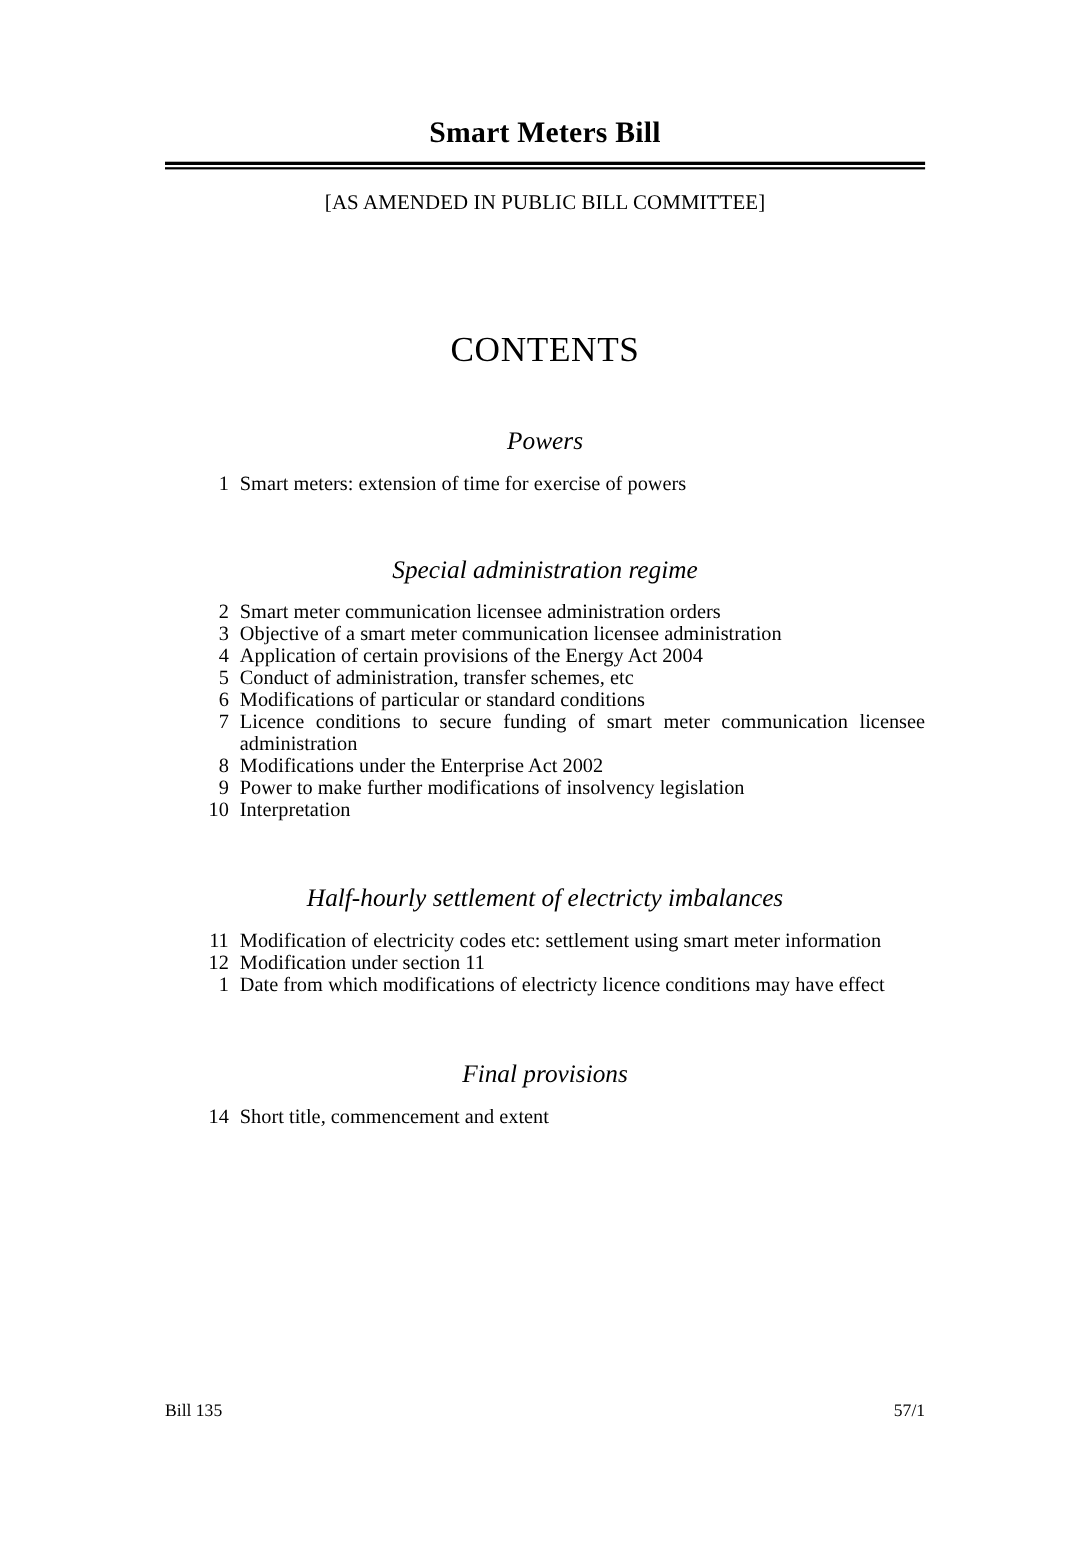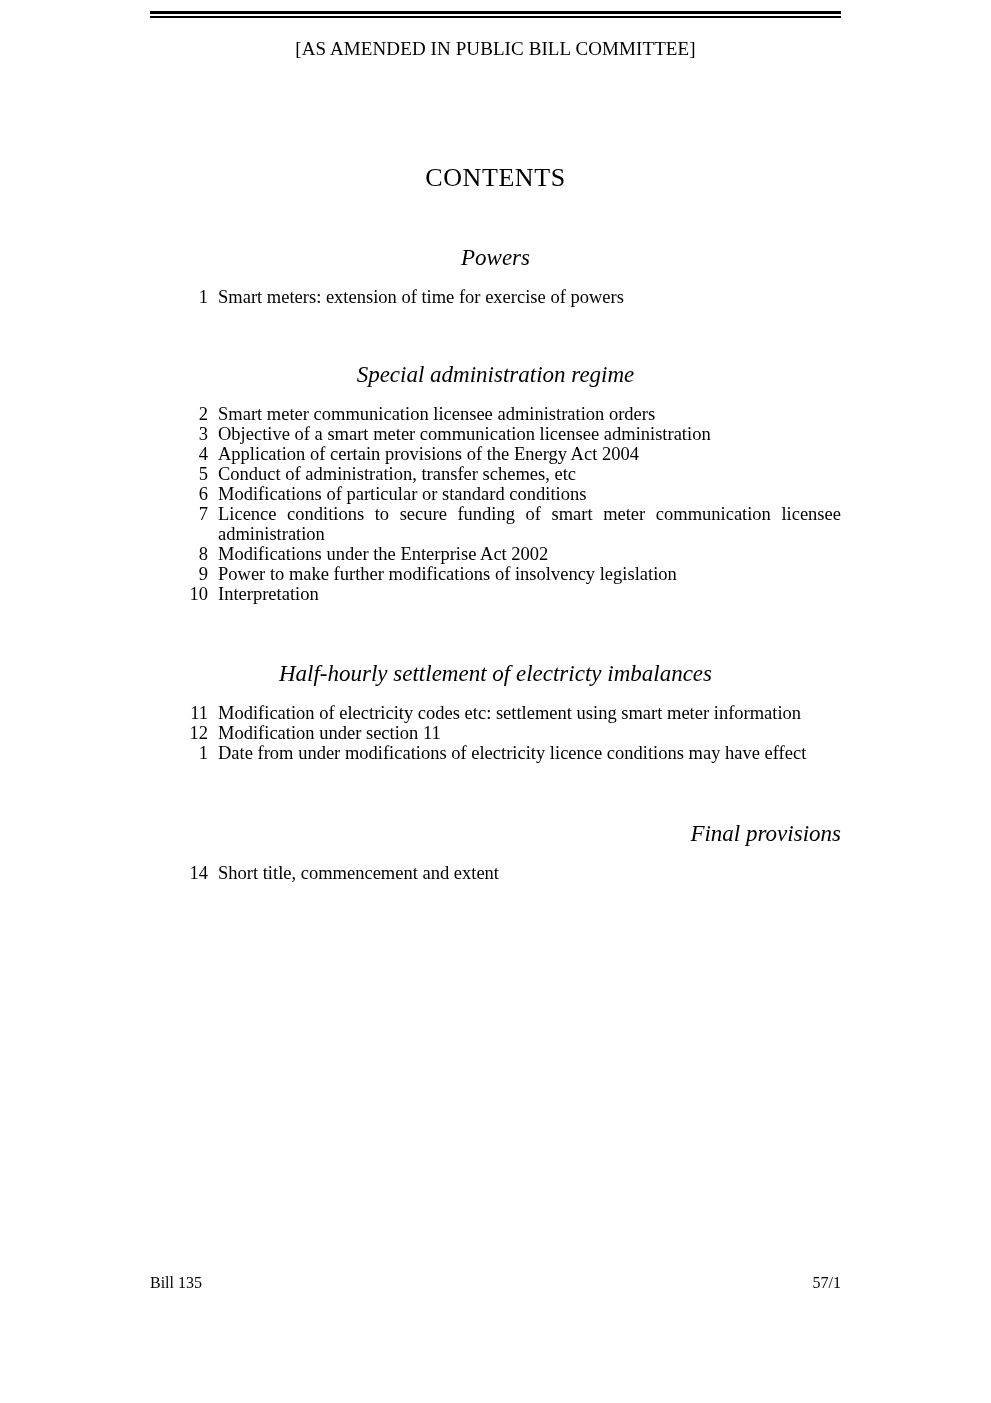--- a/index.html
+++ b/index.html
@@ -62,37 +62,37 @@
     padding-top: 20px;
     text-align: center;
     font-size: 19px;
     letter-spacing: 0.1px;
   }
 
   .contents-heading {
     margin: 0;
     padding-top: 103px;
     text-align: center;
-    font-size: 26px;
+    font-size: 32px;
     font-weight: normal;
     letter-spacing: 0.6px;
   }
 
   
   .section-heading {
     margin: 0;
     text-align: center;
     font-style: italic;
     font-size: 23px;
     font-weight: normal;
   }
   .sec-powers          { padding-top: 52px; }
   .sec-special         { padding-top: 55px; }
   .sec-halfhourly      { padding-top: 57px; }
-  .sec-final           { padding-top: 58px; text-align: right; }
+  .sec-final           { padding-top: 58px; }
 
   .entry-list {
     list-style: none;
     margin: 0;
     padding: 0;
   }
   .list-after-heading { padding-top: 16px; }
 
   .entry {
     position: relative;
@@ -127,20 +127,21 @@
     justify-content: space-between;
     font-size: 16px;
   }
 </style>
 </head>
 <body>
 
 <div class="page">
   <div class="content">
 
+    <h1 class="doc-title">Smart Meters Bill</h1>
 
     <div class="rule-group">
       <div class="rule-thick"></div>
       <div class="rule-gap"></div>
       <div class="rule-thin"></div>
     </div>
 
     <p class="doc-subtitle">[AS AMENDED IN PUBLIC BILL COMMITTEE]</p>
 
     <h2 class="contents-heading">CONTENTS</h2>
@@ -198,21 +199,21 @@
       <li class="entry">
         <span class="entry-num">11</span>
         <span class="entry-text">Modification of electricity codes etc: settlement using smart meter information</span>
       </li>
       <li class="entry nowrap">
         <span class="entry-num">12</span>
         <span class="entry-text">Modification under section 11</span>
       </li>
       <li class="entry">
         <span class="entry-num">1</span>
-        <span class="entry-text">Date from under modifications of electricity licence conditions may have effect</span>
+        <span class="entry-text">Date from which modifications of electricty licence conditions may have effect</span>
       </li>
     </ol>
 
     <h3 class="section-heading sec-final">Final provisions</h3>
     <ol class="entry-list list-after-heading">
       <li class="entry nowrap">
         <span class="entry-num">14</span>
         <span class="entry-text">Short title, commencement and extent</span>
       </li>
     </ol>

